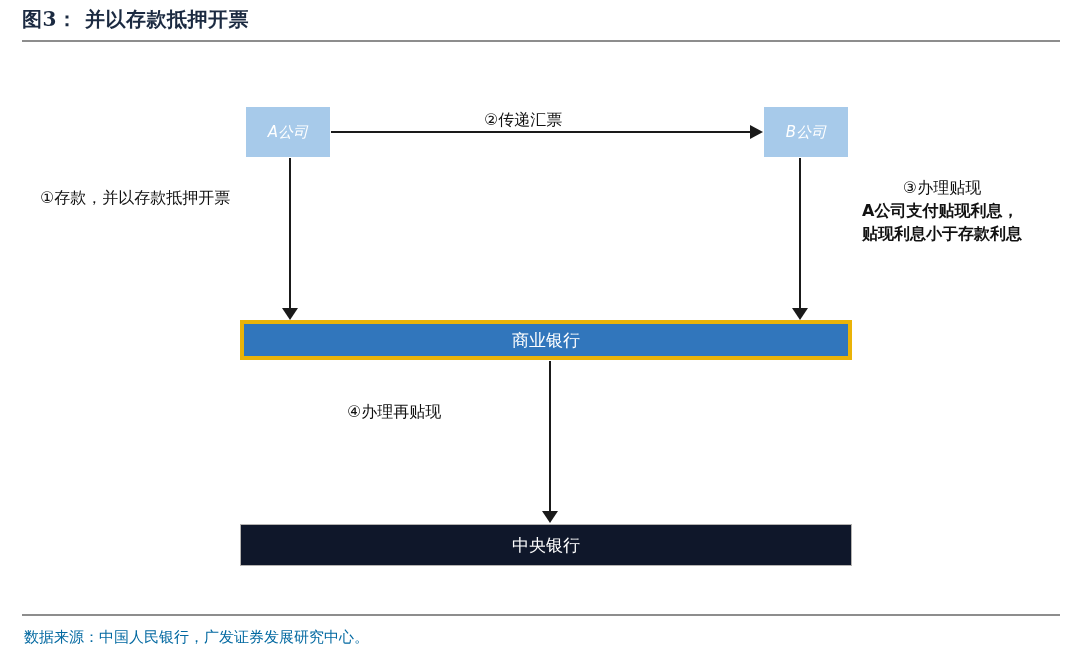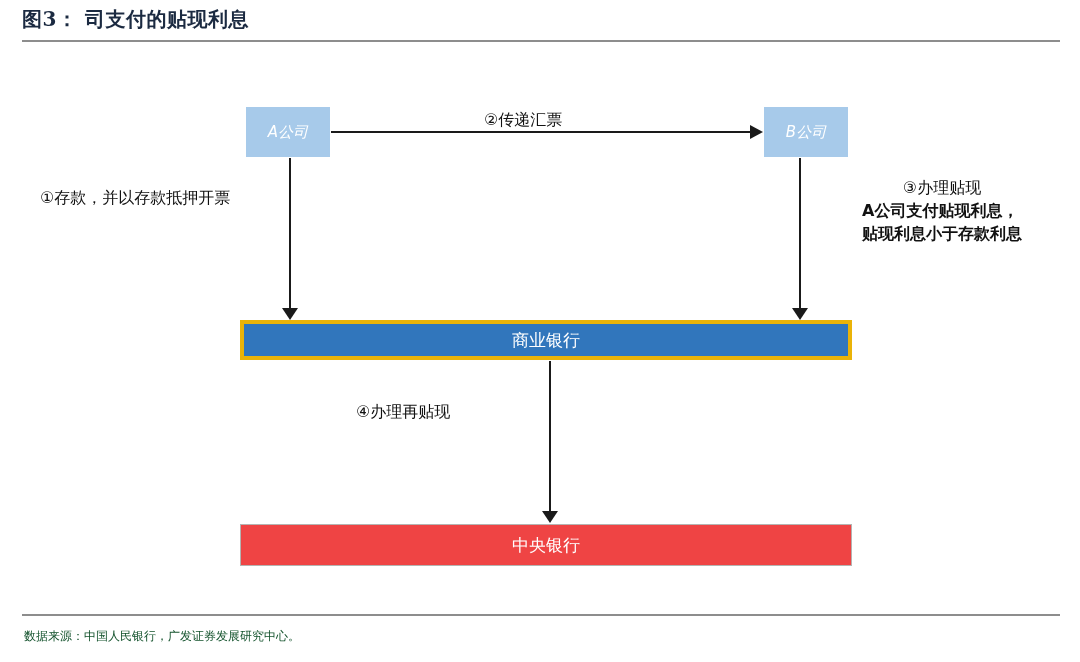--- a/index.html
+++ b/index.html
@@ -42,22 +42,22 @@
     top: 614px;
     width: 1038px;
     height: 2px;
     background: #8d8d8d;
   }
   .fig-source {
     position: absolute;
     left: 24px;
     top: 628px;
     font-family: "DejaVu Serif", "Liberation Serif", serif;
-    font-size: 12px;
-    color: #14532d;
+    font-size: 15px;
+    color: #0369a1;
     white-space: nowrap;
   }
 
   
   .box {
     position: absolute;
     box-sizing: border-box;
     display: flex;
     align-items: center;
     justify-content: center;
@@ -77,21 +77,21 @@
   .box-bar {
     font-size: 17px;
   }
   #box-commercial-bank {
     left: 240px; top: 320px; width: 612px; height: 40px;
     background: #3176bc;
     border: 4px solid #eab308;
   }
   #box-central-bank {
     left: 240px; top: 524px; width: 612px; height: 42px;
-    background: #ef4444;
+    background: #0f172a;
     border: 1px solid #b5b3b1;
   }
 
   
   .vline {
     position: absolute;
     width: 2px;
     background: #1a1a1a;
   }
   .hline {
@@ -145,28 +145,28 @@
   .annot .emph {
     display: block;
     font-weight: bold;
     font-size: 16px;
   }
   #annot-deposit { left: 40px; top: 186px; text-align: center; }
   #annot-deposit .step { text-align: left; }
   #annot-deposit .emph { text-align: center; }
   #annot-discount { left: 862px; top: 176px; text-align: left; }
   #annot-discount .step { text-align: center; }
-  #annot-rediscount { left: 347px; top: 400px; text-align: center; margin-left: 9px; }
+  #annot-rediscount { left: 347px; top: 400px; text-align: center; }
 </style>
 </head>
 <body>
 
 <div id="page">
 
-  <div class="fig-title">图3： 司支付的贴现利息</div>
+  <div class="fig-title">图3： 并以存款抵押开票</div>
   <div class="rule-top"></div>
 
   <div class="box box-company" id="box-a">
     <span>A公司</span>
   </div>
 
   <div class="box box-company" id="box-b">
     <span>B公司</span>
   </div>
 

